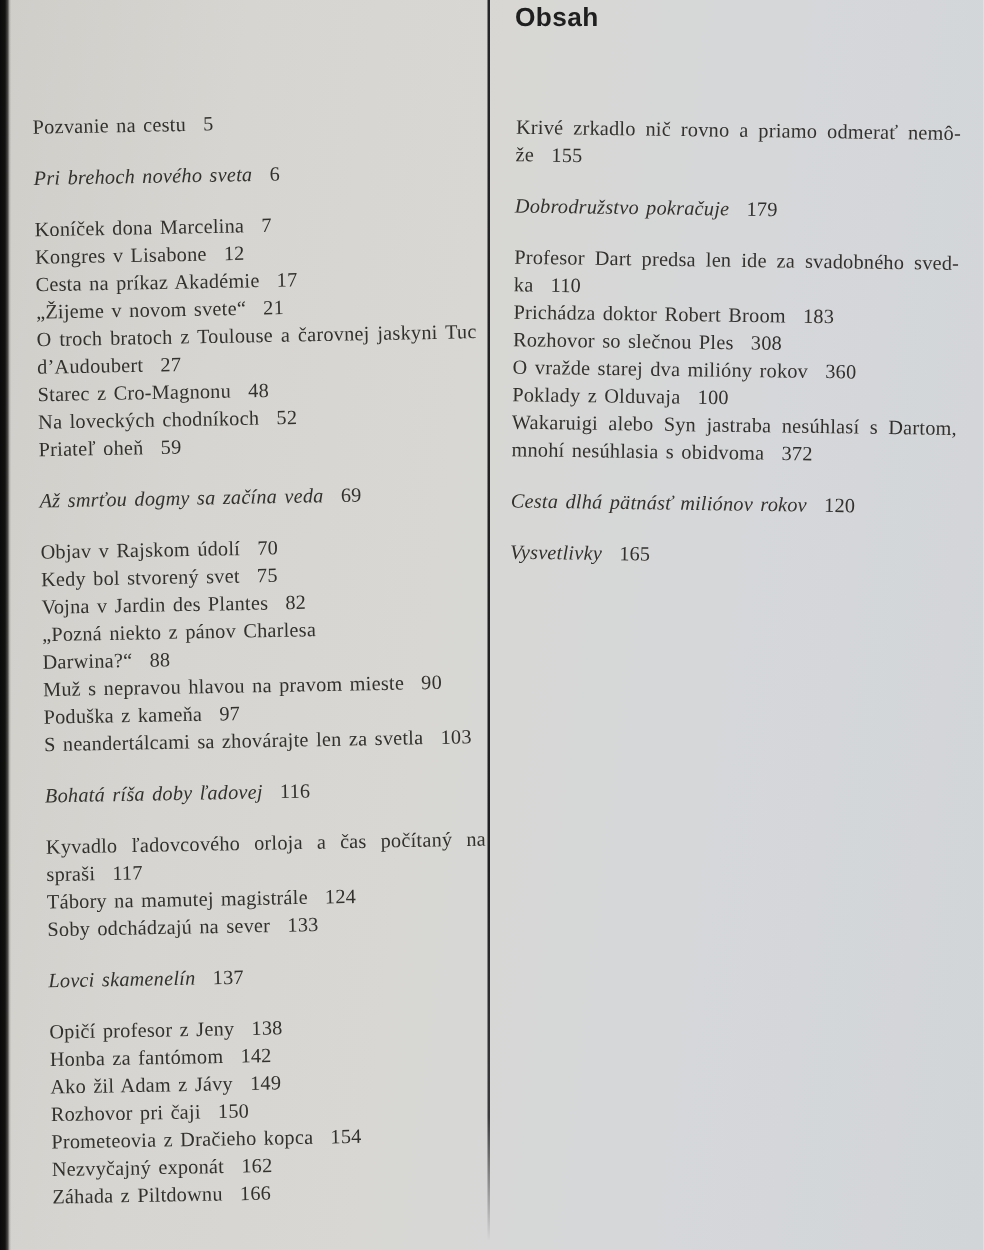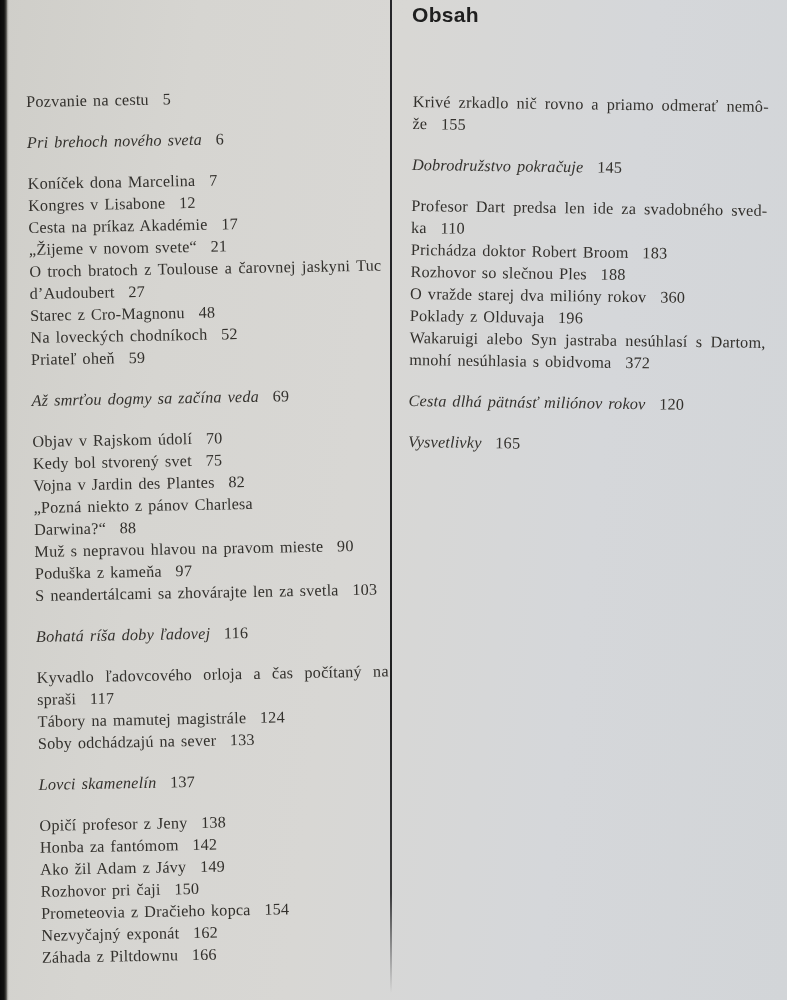--- a/index.html
+++ b/index.html
@@ -167,39 +167,39 @@
     </div>
   <div class="col col-right" id="col-right">
       <div class="section roman">
         <div class="entry">
           <div class="line j"><span class="line-text">Krivé zrkadlo nič rovno a priamo odmerať nemô-</span></div>
           <div class="line"><span class="line-text">že</span><span class="pg">155</span></div>
         </div>
       </div>
       <div class="section italic">
         <div class="entry">
-          <div class="line"><span class="line-text">Dobrodružstvo pokračuje</span><span class="pg">145</span></div>
+          <div class="line"><span class="line-text">Dobrodružstvo pokračuje</span><span class="pg">179</span></div>
         </div>
       </div>
       <div class="section roman">
         <div class="entry">
           <div class="line j"><span class="line-text">Profesor Dart predsa len ide za svadobného sved-</span></div>
           <div class="line"><span class="line-text">ka</span><span class="pg">110</span></div>
         </div>
         <div class="entry">
           <div class="line"><span class="line-text">Prichádza doktor Robert Broom</span><span class="pg">183</span></div>
         </div>
         <div class="entry">
-          <div class="line"><span class="line-text">Rozhovor so slečnou Ples</span><span class="pg">188</span></div>
+          <div class="line"><span class="line-text">Rozhovor so slečnou Ples</span><span class="pg">308</span></div>
         </div>
         <div class="entry">
           <div class="line"><span class="line-text">O vražde starej dva milióny rokov</span><span class="pg">360</span></div>
         </div>
         <div class="entry">
-          <div class="line"><span class="line-text">Poklady z Olduvaja</span><span class="pg">196</span></div>
+          <div class="line"><span class="line-text">Poklady z Olduvaja</span><span class="pg">100</span></div>
         </div>
         <div class="entry">
           <div class="line j"><span class="line-text">Wakaruigi alebo Syn jastraba nesúhlasí s Dartom,</span></div>
           <div class="line"><span class="line-text">mnohí nesúhlasia s obidvoma</span><span class="pg">372</span></div>
         </div>
       </div>
       <div class="section italic">
         <div class="entry">
           <div class="line"><span class="line-text">Cesta dlhá pätnásť miliónov rokov</span><span class="pg">120</span></div>
         </div>

